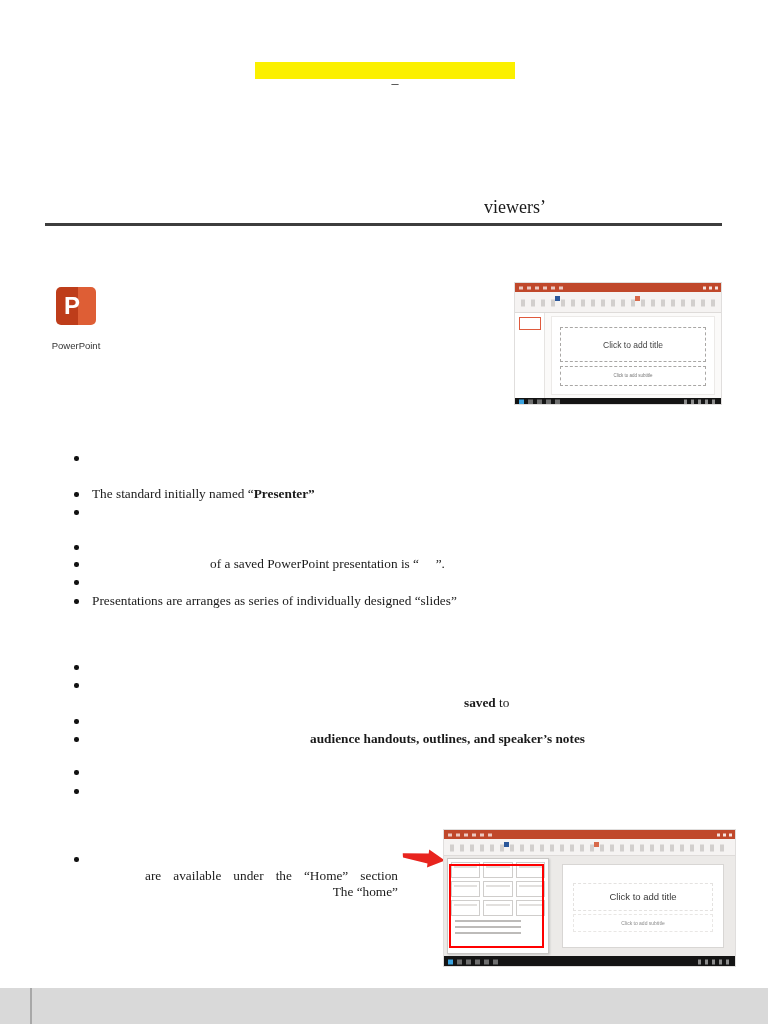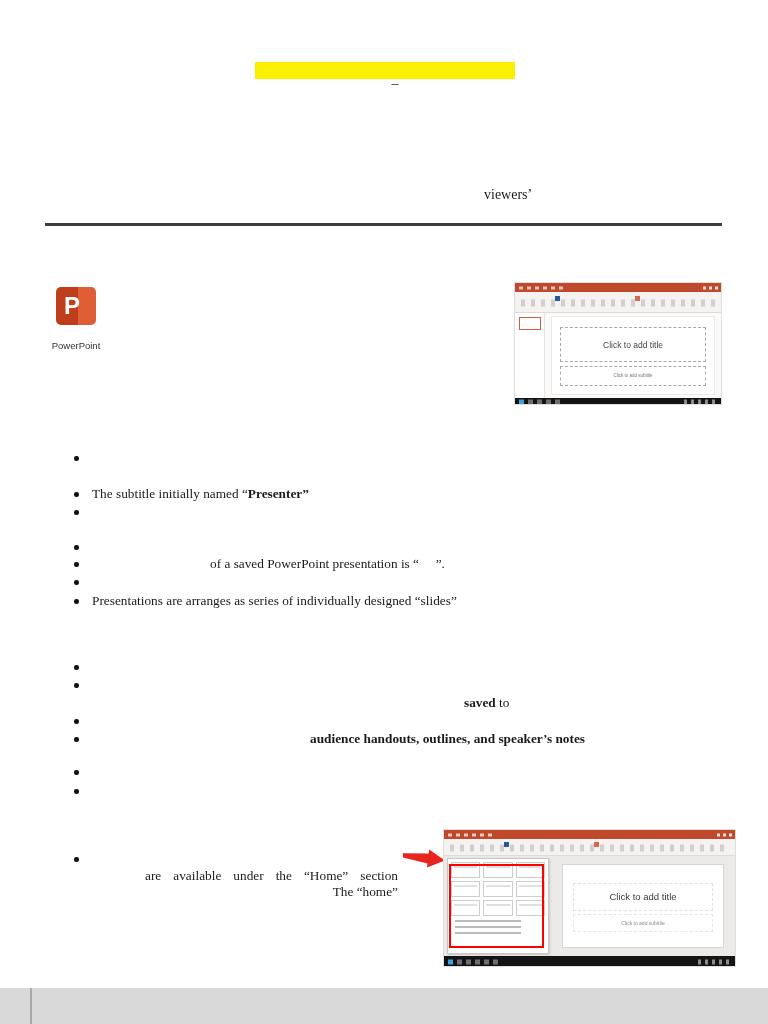--- a/index.html
+++ b/index.html
@@ -7,21 +7,21 @@
   .page {
     position:relative; width:768px; height:1024px; margin:0 auto;
     background:#ffffff; overflow:hidden;
     font-family:"Liberation Serif", serif; color:#1a1a1a;
   }
   .abs { position:absolute; }
 
   
   .highlight-bar { left:255px; top:62px; width:260px; height:17px; background:#FBF000; }
   .title-dash { left:340px; top:76px; width:110px; text-align:center; font-size:14px; color:#222; }
-  .frag-viewers { left:484px; top:187px; font-size:14px; }
+  .frag-viewers { left:484px; top:197px; font-size:18px; }
 
   .double-rule { left:45px; top:223px; width:677px; height:3px;
     border-top:2px solid #3d3d3d; border-bottom:1px solid #3d3d3d; }
 
   
   .pp-logo { left:56px; top:287px; width:40px; height:38px; border-radius:5px;
     background:linear-gradient(90deg,#BE3D1A 0 55%,#DE5E35 55% 100%);
     display:flex; align-items:center; justify-content:flex-start; }
   .pp-logo span { color:#fff; font-family:"Liberation Sans",sans-serif; font-weight:bold;
     font-size:24px; line-height:1; padding-left:8px; }
@@ -155,21 +155,21 @@
           <i></i>
           <i></i>
         </div>
       <div class="tb-tray"></div>
     </div>
   </div>
 
   <div class="dot" style="left:74px; top:456px;"></div>
 
   <div class="dot" style="left:74px; top:492px;"></div>
-  <div class="btext" style="left:92px; top:485px;"><span>The subtitle initially named “</span><b>Presenter”</b></div>
+  <div class="btext" style="left:92px; top:485px;"><span>The standard initially named “</span><b>Presenter”</b></div>
 
   <div class="dot" style="left:74px; top:510px;"></div>
   <div class="dot" style="left:74px; top:545px;"></div>
 
   <div class="dot" style="left:74px; top:562px;"></div>
   <div class="btext" style="left:210px; top:555px;">of a saved PowerPoint presentation is “&nbsp;&nbsp;&nbsp;&nbsp;&nbsp;”.</div>
 
   <div class="dot" style="left:74px; top:580px;"></div>
 
   <div class="dot" style="left:74px; top:599px;"></div>

